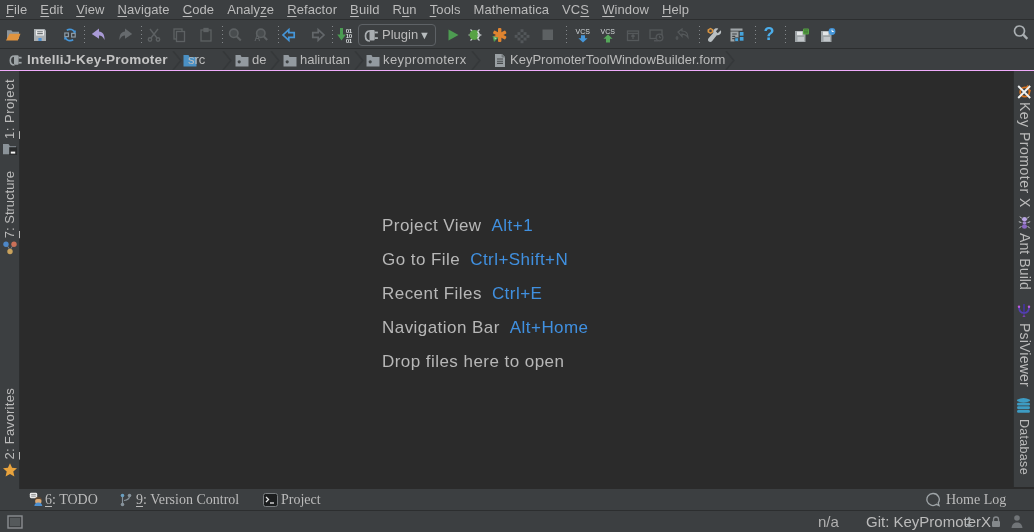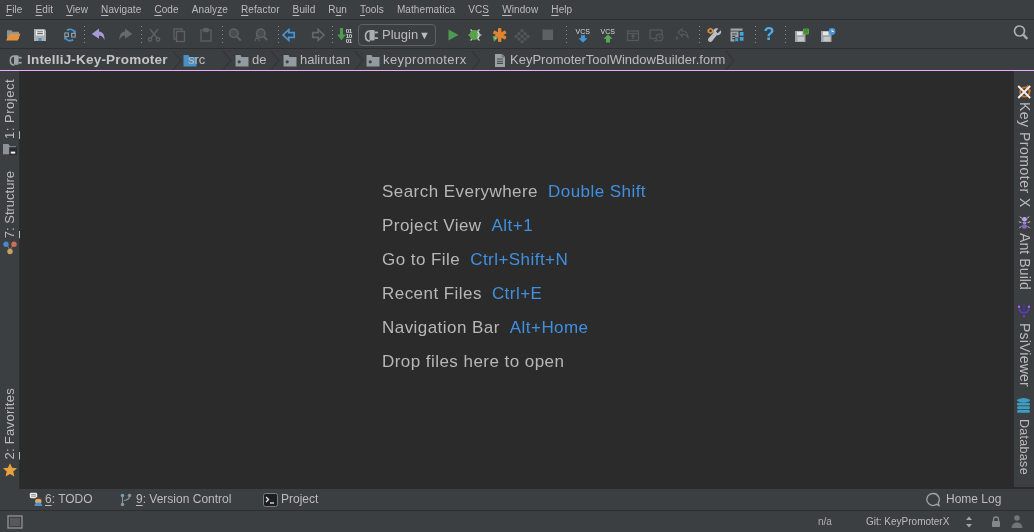--- a/index.html
+++ b/index.html
@@ -3,21 +3,21 @@
 <meta charset="utf-8">
 <style>
   * { margin:0; padding:0; box-sizing:border-box; }
   html,body { width:1034px; height:532px; overflow:hidden; background:#3c3f41;
     font-family:"Liberation Sans", sans-serif; }
   #page { position:relative; width:1034px; height:532px; background:#3c3f41; }
 
   
   #menubar { position:absolute; left:0; top:0; width:1034px; height:20px;
     background:#3c3f41; border-bottom:1px solid #2c2e2f; display:flex;
-    align-items:center; color:#bbbbbb; font-size:10px; letter-spacing:0.1px; }
+    align-items:center; color:#bbbbbb; font-size:13px; letter-spacing:0.1px; }
   #menubar span { padding:0 6.5px; white-space:pre; }
   #menubar span:first-child { padding-left:6px; }
   u { text-decoration:underline; text-underline-offset:2px; }
 
   
   #toolbar { position:absolute; left:0; top:21px; width:1034px; height:28px;
     background:#3c3f41; border-bottom:1px solid #2c2e2f; }
   .ti { position:absolute; top:6px; width:16px; height:16px; }
   .tsep { position:absolute; top:5px; width:1px; height:17px;
     background:repeating-linear-gradient(to bottom,#83878a 0 1.5px,transparent 1.5px 4px); }
@@ -44,26 +44,26 @@
 
   
   .hintrow { position:absolute; left:382px; height:22px; line-height:22px;
     font-size:17px; color:#b7b7b7; white-space:pre; letter-spacing:0.45px; }
   .hintrow b { color:#4090e0; font-weight:normal; margin-left:10px; }
 
   
   #twbar { position:absolute; left:0; top:489px; width:1034px; height:22px;
     background:#3c3f41; border-bottom:1px solid #2c2e2f; color:#bbbbbb;
     font-size:12.5px; }
-  #twbar .item { position:absolute; top:0; height:21px; line-height:21px; white-space:pre; font-size:12px; }
+  #twbar .item { position:absolute; top:0; height:21px; line-height:21px; white-space:pre; font-size:14px;font-family:Liberation Serif, serif; }
   #twbar .bic { position:absolute; top:4px; width:14px; height:14px; }
 
   
   #statusbar { position:absolute; left:0; top:511px; width:1034px; height:21px;
-    background:#3c3f41; color:#bbbbbb; font-size:10px; }
+    background:#3c3f41; color:#bbbbbb; font-size:15px; }
   #statusbar .item { position:absolute; top:0; height:21px; line-height:21px; white-space:pre; }
 </style>
 </head>
 <body>
 <div id="page">
 
   <div id="menubar">
     <span><u>F</u>ile</span>
       <span><u>E</u>dit</span>
       <span><u>V</u>iew</span>
@@ -323,21 +323,20 @@
         <path d="M8 1 v3 h3" fill="#7b8184" stroke="#6d7275" stroke-width="0.8"></path>
         <path d="M3 6 h6 M3 8.2 h6 M3 10.4 h6" stroke="#46494b" stroke-width="1.1"></path>
       </svg>
     <div class="bc" style="left:510px;">KeyPromoterToolWindowBuilder.form</div>
     <svg class="bi" style="left:725px;top:1px;width:10px;height:19px" viewBox="0 0 10 19">
         <path d="M1 0 L8.8 9.5 L1 19" stroke="#35383a" stroke-width="1.6" fill="none"></path>
       </svg>
   </div>
 
   <div id="main">
-    <div class="hintrow" style="top:110px;">Search Everywhere<b>Double Shift</b></div>
     <div class="hintrow" style="top:144px;">Project View<b>Alt+1</b></div>
     <div class="hintrow" style="top:178px;">Go to File<b>Ctrl+Shift+N</b></div>
     <div class="hintrow" style="top:212px;">Recent Files<b>Ctrl+E</b></div>
     <div class="hintrow" style="top:246px;">Navigation Bar<b>Alt+Home</b></div>
     <div class="hintrow" style="top:280px;">Drop files here to open</div>
     <div id="leftbar">
       <div class="vup" style="top:8px;letter-spacing:0.5px;"><u>1</u>: Project</div>
       <svg class="sicon" style="left:2px;top:70px" viewBox="0 0 16 16">
           <path d="M1 3 h5.5 l1.5 2.2 H14 v8 H1 z" fill="#8b9399"></path>
           <rect x="7.2" y="6.2" width="7.8" height="7.8" fill="#2a2c2d"></rect>

